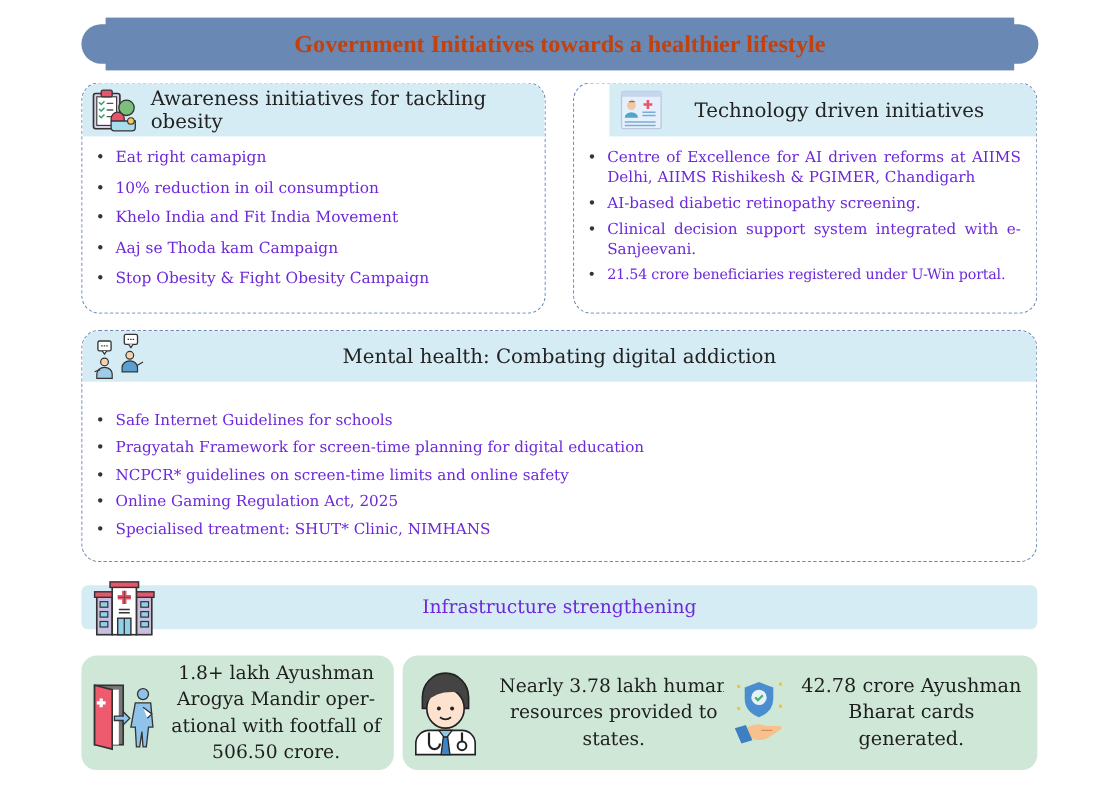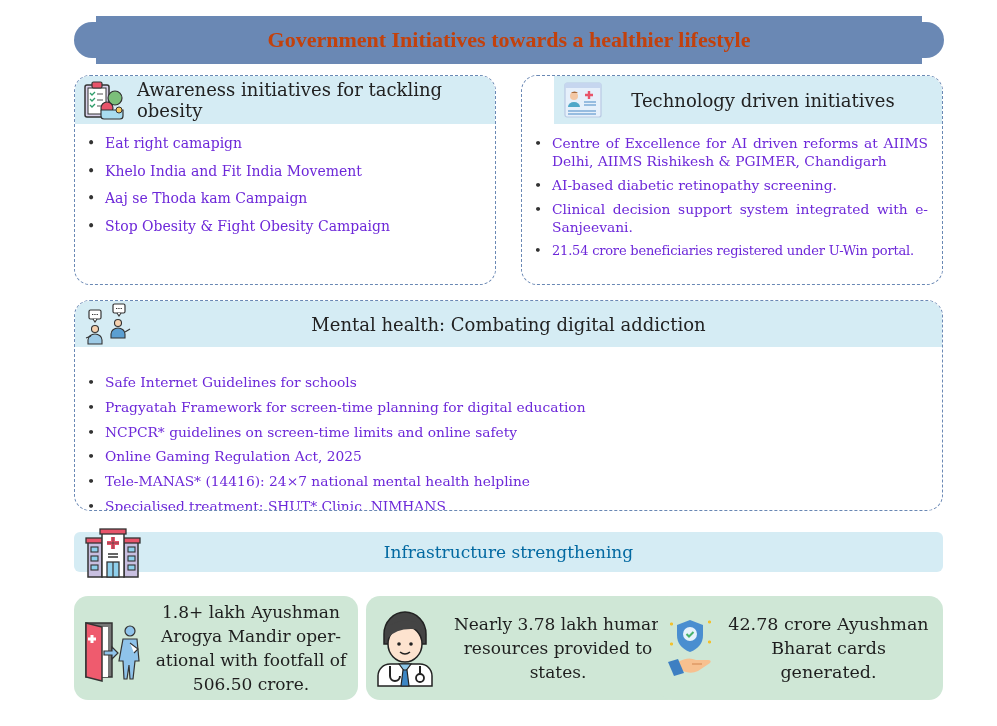--- a/index.html
+++ b/index.html
@@ -56,21 +56,21 @@
   #card-mental .head { height: 46px; padding-left: 8px; }
   #card-mental .head .htitle { position: absolute; left: 0; right: 0; text-align: center; }
   #card-mental ul { padding-top: 26px; }
   #card-mental li { margin-bottom: 5.8px; font-size: 13.8px; }
 
   
   .infra-bar {
     position: absolute; left: 74px; top: 532px; width: 869px; height: 40px; background: #d5ecf4; border-radius: 6px;
     display: flex; align-items: center; justify-content: center;
   }
-  .infra-bar .htitle { font-size: 17px; color: #0369a1; }
+  .infra-bar .htitle { font-size: 17px; color: #6d28d9; }
   .infra-icon { position: absolute; left: 84px; top: 527px; width: 58px; height: 52px; }
 
   
   .stat {
     position: absolute; top: 596px; height: 104px; background: #cfe7d6; border-radius: 14px;
     display: flex; align-items: center;
   }
   .stat .stext {
     text-align: center; font-size: 17.5px; line-height: 24px; color: #1e1e1e;
   }
@@ -108,20 +108,21 @@
         <circle cx="32" cy="18" r="7" fill="#7bbf7a" stroke="#333" stroke-width="1.2"></circle>
         <circle cx="24" cy="28" r="6" fill="#e8546a" stroke="#333" stroke-width="1.2"></circle>
         <path d="M18 30 h22 v6 a3 3 0 0 1 -3 3 h-16 a3 3 0 0 1 -3 -3z" fill="#a8dcef" stroke="#333" stroke-width="1.2"></path>
         <circle cx="36" cy="30" r="3" fill="#f6c85f" stroke="#333" stroke-width="1"></circle>
       </svg>
     </span>
     <span class="htitle">Awareness initiatives for tackling obesity</span>
   </div>
   <ul>
     <li>Eat right camapign</li>
+    <li>10% reduction in oil consumption</li>
     <li>Khelo India and Fit India Movement</li>
     <li>Aaj se Thoda kam Campaign</li>
     <li>Stop Obesity &amp; Fight Obesity Campaign</li>
   </ul>
 </div>
 
 <div class="card" id="card-tech">
   <div class="head">
     <span class="icon" style="position:relative;z-index:1">
       <svg width="42" height="40" viewBox="0 0 42 40">
@@ -162,21 +163,20 @@
         <path d="M42 30 l5 -3" stroke="#333" stroke-width="1.1"></path>
       </svg>
     </span>
     <span class="htitle">Mental health: Combating digital addiction</span>
   </div>
   <ul>
     <li>Safe Internet Guidelines for schools</li>
     <li>Pragyatah Framework for screen-time planning for digital education</li>
     <li>NCPCR* guidelines on screen-time limits and online safety</li>
     <li>Online Gaming Regulation Act, 2025</li>
-    <li>Tele-MANAS* (14416): 24×7 national mental health helpline</li>
     <li>Specialised treatment: SHUT* Clinic, NIMHANS</li>
   </ul>
 </div>
 
 <div class="infra-bar">
   <span class="htitle">Infrastructure strengthening</span>
 </div>
 <span class="icon infra-icon">
   <svg width="58" height="52" viewBox="0 0 58 52">
     <rect x="4" y="14" width="14" height="36" fill="#c8bfe0" stroke="#333" stroke-width="1.5"></rect>

